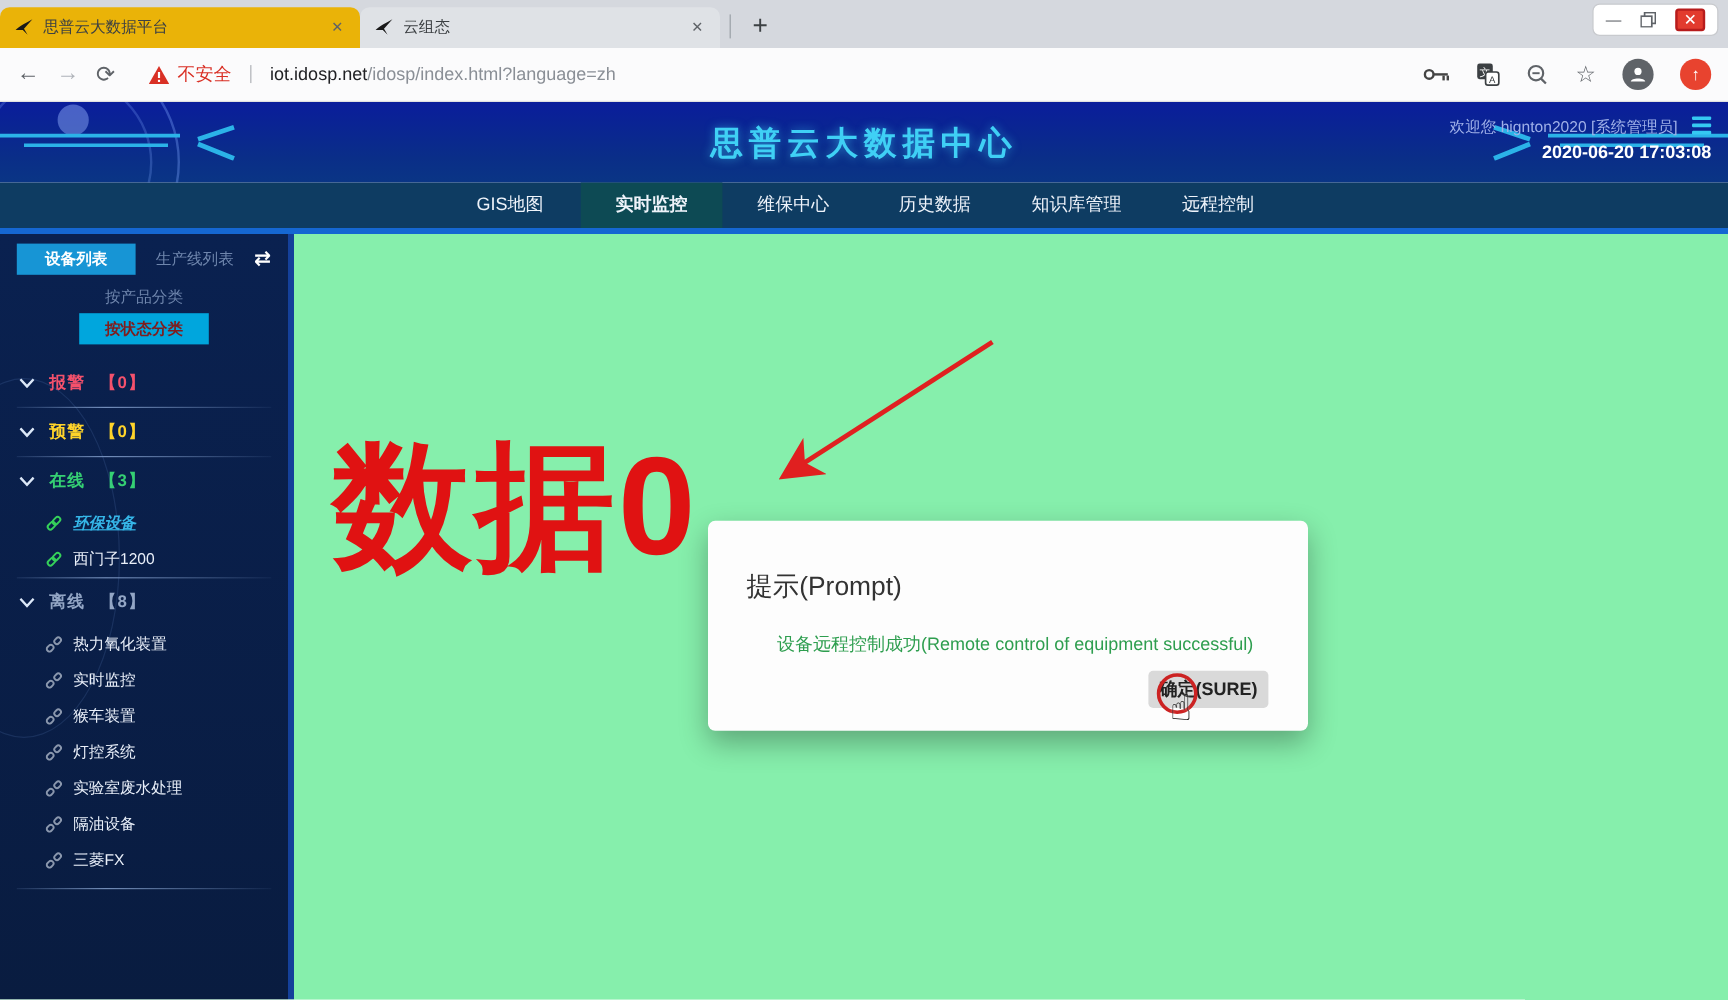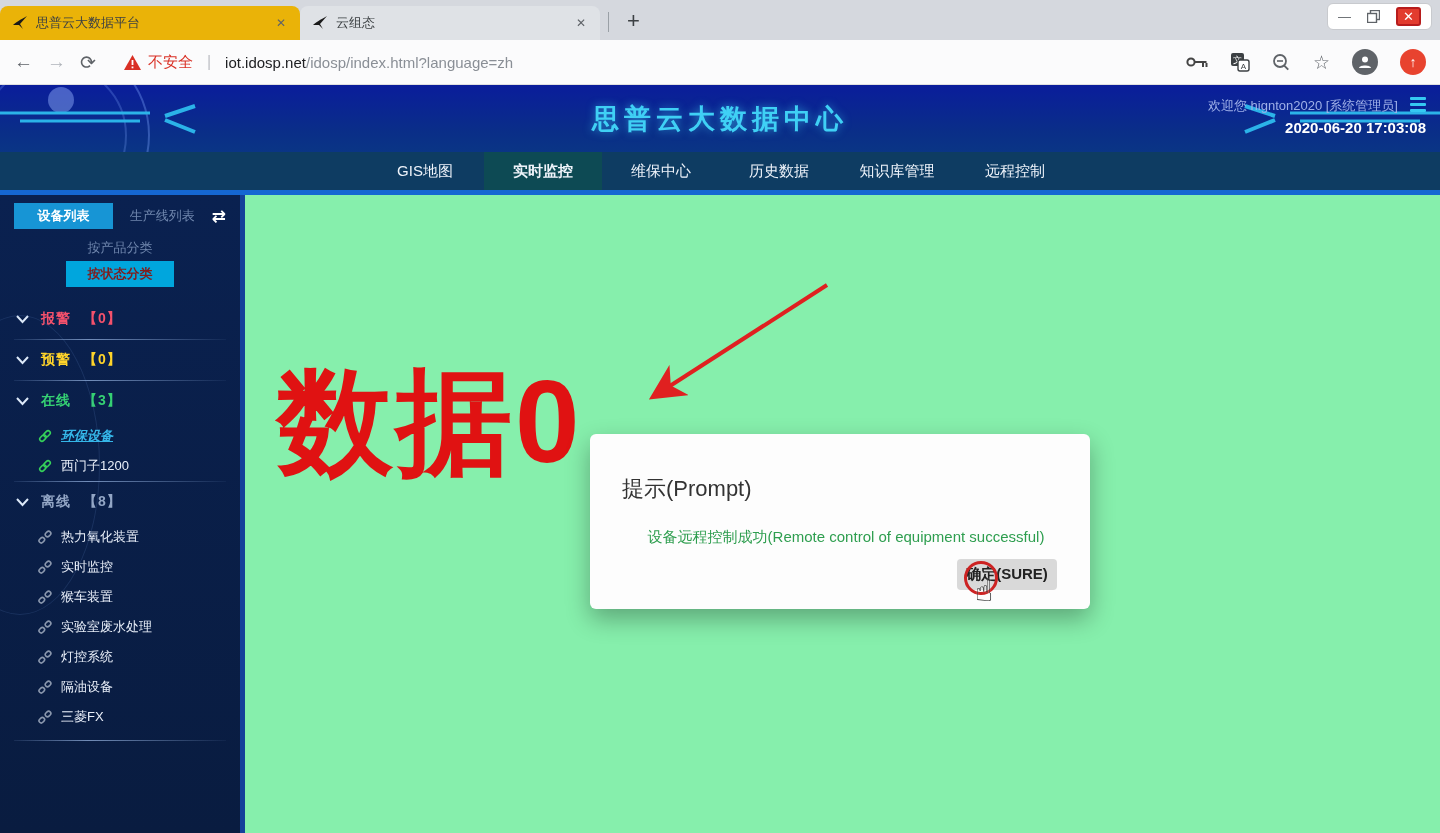--- a/index.html
+++ b/index.html
@@ -317,30 +317,30 @@
           </svg>
         <span class="dev-label">猴车装置</span>
       </div>
       <div class="device-row">
         <svg width="14" height="14" viewBox="0 0 14 14">
           <g transform="rotate(-45 7 7)" fill="none" stroke="#8a97ad" stroke-width="1.6">
             <rect x="-0.5" y="4.8" width="6" height="4.4" rx="2.2"></rect>
             <rect x="8.3" y="4.8" width="6" height="4.4" rx="2.2"></rect>
             </g>
           </svg>
+        <span class="dev-label">灯控系统</span>
+      </div>
+      <div class="device-row">
+        <svg width="14" height="14" viewBox="0 0 14 14">
+          <g transform="rotate(-45 7 7)" fill="none" stroke="#8a97ad" stroke-width="1.6">
+            <rect x="-0.5" y="4.8" width="6" height="4.4" rx="2.2"></rect>
+            <rect x="8.3" y="4.8" width="6" height="4.4" rx="2.2"></rect>
+            </g>
+          </svg>
         <span class="dev-label">实验室废水处理</span>
-      </div>
-      <div class="device-row">
-        <svg width="14" height="14" viewBox="0 0 14 14">
-          <g transform="rotate(-45 7 7)" fill="none" stroke="#8a97ad" stroke-width="1.6">
-            <rect x="-0.5" y="4.8" width="6" height="4.4" rx="2.2"></rect>
-            <rect x="8.3" y="4.8" width="6" height="4.4" rx="2.2"></rect>
-            </g>
-          </svg>
-        <span class="dev-label">灯控系统</span>
       </div>
       <div class="device-row">
         <svg width="14" height="14" viewBox="0 0 14 14">
           <g transform="rotate(-45 7 7)" fill="none" stroke="#8a97ad" stroke-width="1.6">
             <rect x="-0.5" y="4.8" width="6" height="4.4" rx="2.2"></rect>
             <rect x="8.3" y="4.8" width="6" height="4.4" rx="2.2"></rect>
             </g>
           </svg>
         <span class="dev-label">隔油设备</span>
       </div>

